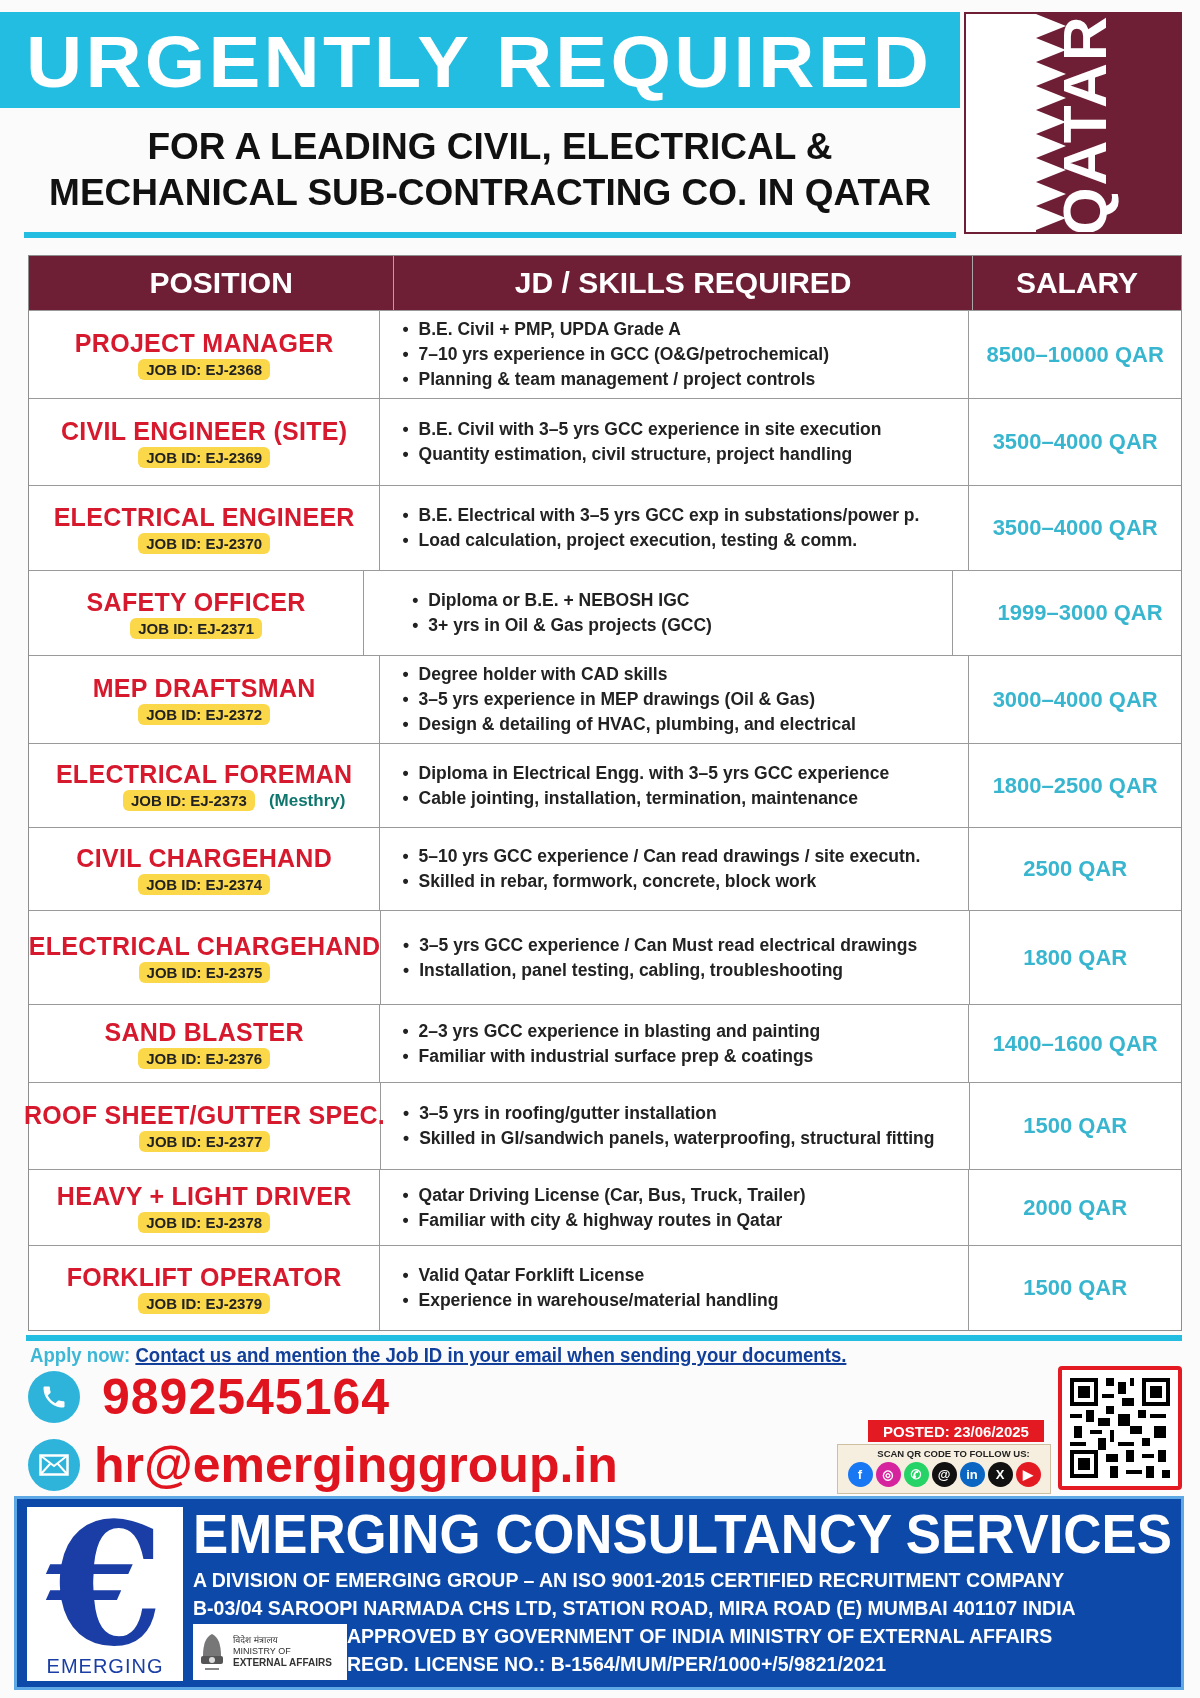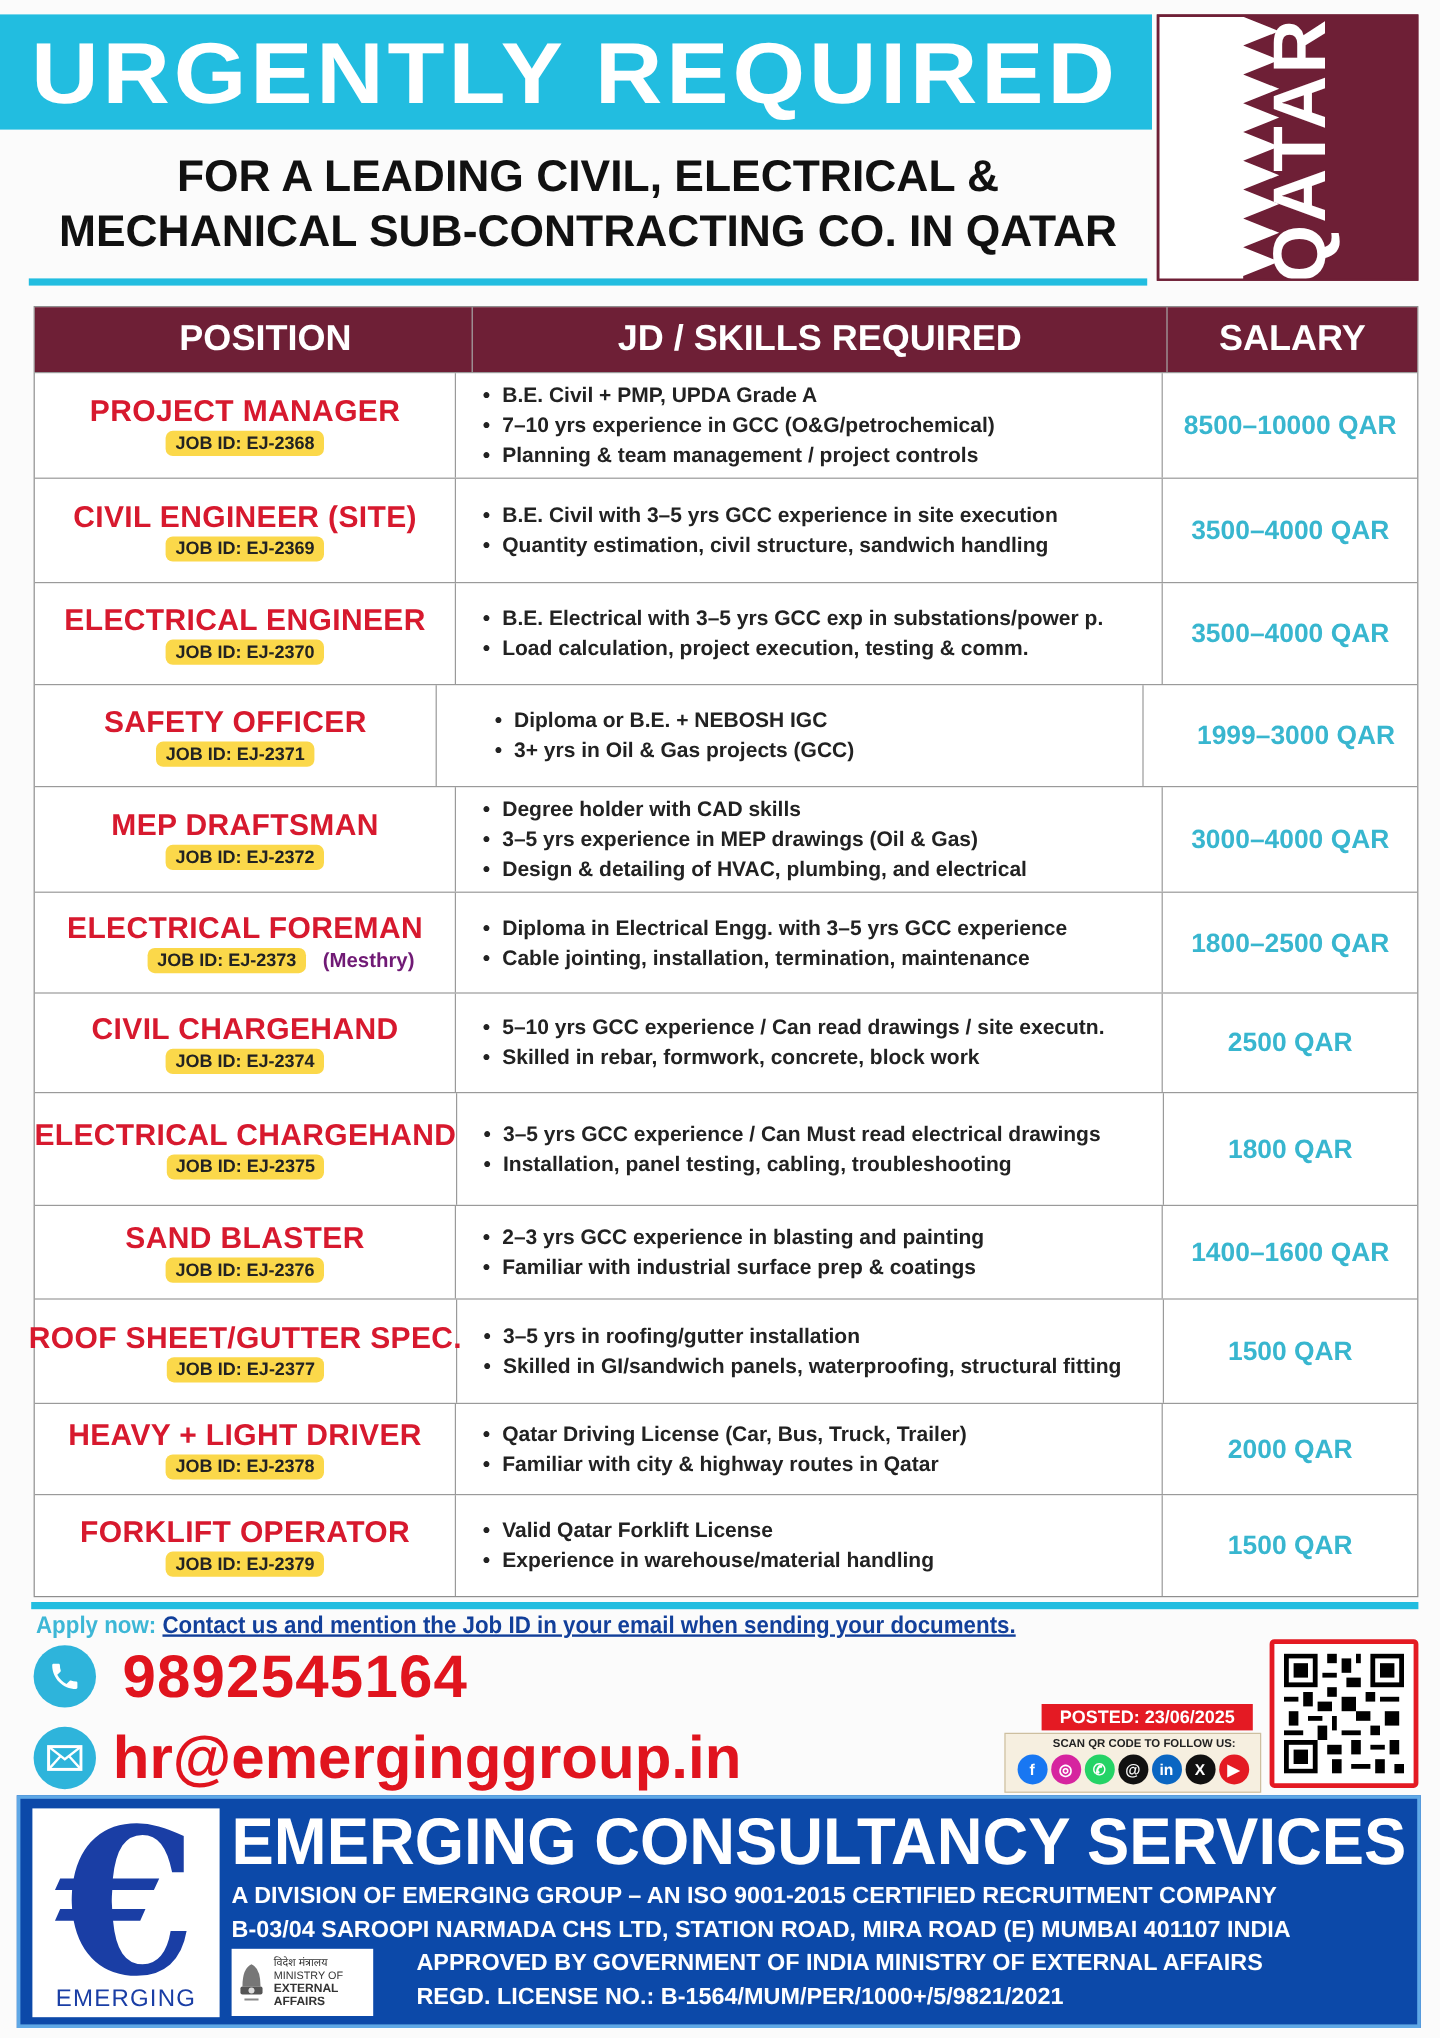--- a/index.html
+++ b/index.html
@@ -20,21 +20,21 @@
   .th { color: #fff; font-family: "Liberation Sans", sans-serif; font-weight: 700; font-size: 30px; display: flex; align-items: center; justify-content: center; border-right: 1.5px solid #a8a8a8; }
   .th:last-child { border-right: none; }
   .c1 { width: 352px; } .c2 { width: 590px; } .c3 { width: 212px; }
   .row { display: flex; border-top: 1.5px solid #9a9a9a; }
   .cell { border-right: 1.5px solid #9a9a9a; display: flex; flex-direction: column; justify-content: center; }
   .cell:last-child { border-right: none; }
   .pos { align-items: center; text-align: center; }
   .pos-title { color: #d7192e; font-family: "Liberation Sans", sans-serif; font-weight: 700; font-size: 25px; line-height: 28px; letter-spacing: 0.3px; white-space: nowrap; }
   .jobline { display: flex; align-items: center; gap: 14px; margin-top: 2px; }
   .jobid { background: #fbd84a; border-radius: 6px; padding: 2px 8px; font-family: "Liberation Sans", sans-serif; font-weight: 700; font-size: 15px; color: #222; white-space: nowrap; }
-  .note { font-family: "Liberation Sans", sans-serif; font-weight: 700; font-size: 17px; color: #701a75; }
+  .note { font-family: "Liberation Sans", sans-serif; font-weight: 700; font-size: 17px; color: #0f766e; }
   .skills { padding-left: 22px; }
   .skills ul { list-style: none; }
   .skills li { font-family: "Liberation Sans", sans-serif; font-weight: 700; font-size: 17.5px; line-height: 25px; color: #222; white-space: nowrap; }
   .skills li::before { content: "\2022"; margin-right: 10px; }
   .sal { align-items: center; color: #38b6cf; font-family: "Liberation Sans", sans-serif; font-weight: 700; font-size: 22px; white-space: nowrap; }
 
   .apply-rule { position: absolute; left: 26px; top: 1335px; width: 1156px; height: 6px; background: #22bde0; }
   .apply { position: absolute; left: 30px; top: 1344px; font-family: "Liberation Sans", sans-serif; font-weight: 700; font-size: 20px; white-space: nowrap; transform: scaleX(0.93); transform-origin: left; }
   .apply .lbl { color: #3db7d6; }
   .apply .lnk { color: #123f9a; text-decoration: underline; }
@@ -51,21 +51,21 @@
   .soc { width: 25px; height: 25px; border-radius: 50%; color: #fff; font-family: "Liberation Sans", sans-serif; font-weight: 700; font-size: 13px; display: flex; align-items: center; justify-content: center; }
 
   .qr { position: absolute; left: 1058px; top: 1366px; width: 124px; height: 124px; border: 4px solid #e41a23; border-radius: 4px; background: #fff; display: flex; align-items: center; justify-content: center; }
 
   .footer { position: absolute; left: 14px; top: 1496px; width: 1170px; height: 194px; background: #0c49a9; border: 3px solid #5fa8e6; }
   .logo-box { position: absolute; left: 10px; top: 8px; width: 156px; height: 174px; background: #fff; }
   .logo-e { position: absolute; left: 0; top: -6px; width: 156px; text-align: center; font-family: "DejaVu Serif", serif; font-weight: 700; font-size: 168px; color: #1a3ea5; line-height: 1; }
   .logo-word { position: absolute; left: 0; bottom: 3px; width: 156px; text-align: center; font-family: "Liberation Sans", sans-serif; font-size: 20px; color: #1a3ea5; letter-spacing: 1px; }
   .co-name { position: absolute; left: 176px; top: 8px; font-family: "Liberation Sans", sans-serif; font-weight: 700; font-size: 55px; color: #fff; line-height: 1; white-space: nowrap; transform: scaleX(0.96); transform-origin: left; }
   .co-line { position: absolute; left: 176px; font-family: "Liberation Sans", sans-serif; font-weight: 700; font-size: 19.5px; color: #fff; white-space: nowrap; }
-  .mea { position: absolute; left: 176px; top: 125px; width: 118px; height: 56px; background: #fff; display: flex; align-items: center; padding-left: 4px; }
+  .mea { position: absolute; left: 176px; top: 125px; width: 154px; height: 56px; background: #fff; display: flex; align-items: center; padding-left: 4px; }
   .mea-emblem { width: 30px; height: 48px; }
   .mea-txt { margin-left: 6px; font-family: "Liberation Sans", sans-serif; font-size: 9px; color: #333; line-height: 11px; }
   .mea-txt b { font-size: 10px; }
   .co-line2 { left: 330px; }
 </style>
 </head>
 <body>
 
 <div class="banner">
   <div class="banner-title">URGENTLY REQUIRED</div>
@@ -109,21 +109,21 @@
       <div class="row" style="height: 87px;">
     <div class="cell c1 pos">
       <div class="pos-title">CIVIL ENGINEER (SITE)</div>
       <div class="jobline">
         <span class="jobid">JOB ID: EJ-2369</span>
       </div>
     </div>
     <div class="cell c2 skills">
           <ul>
             <li>B.E. Civil with 3–5 yrs GCC experience in site execution</li>
-            <li>Quantity estimation, civil structure, sandwich handling</li>
+            <li>Quantity estimation, civil structure, project handling</li>
           </ul>
         </div>
     <div class="cell c3 sal">3500–4000 QAR</div>
   </div>
       <div class="row" style="height: 85px;">
     <div class="cell c1 pos">
       <div class="pos-title">ELECTRICAL ENGINEER</div>
       <div class="jobline">
         <span class="jobid">JOB ID: EJ-2370</span>
       </div>

